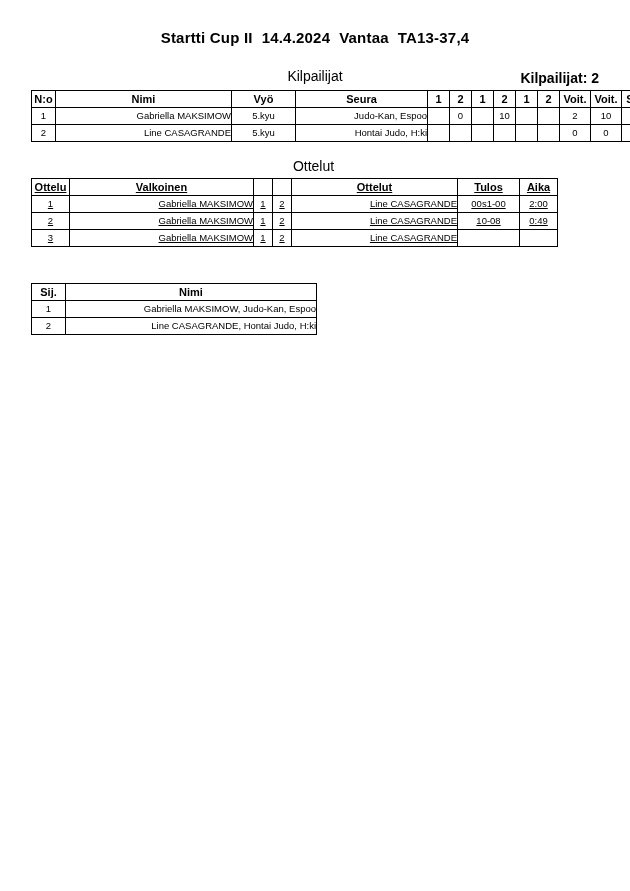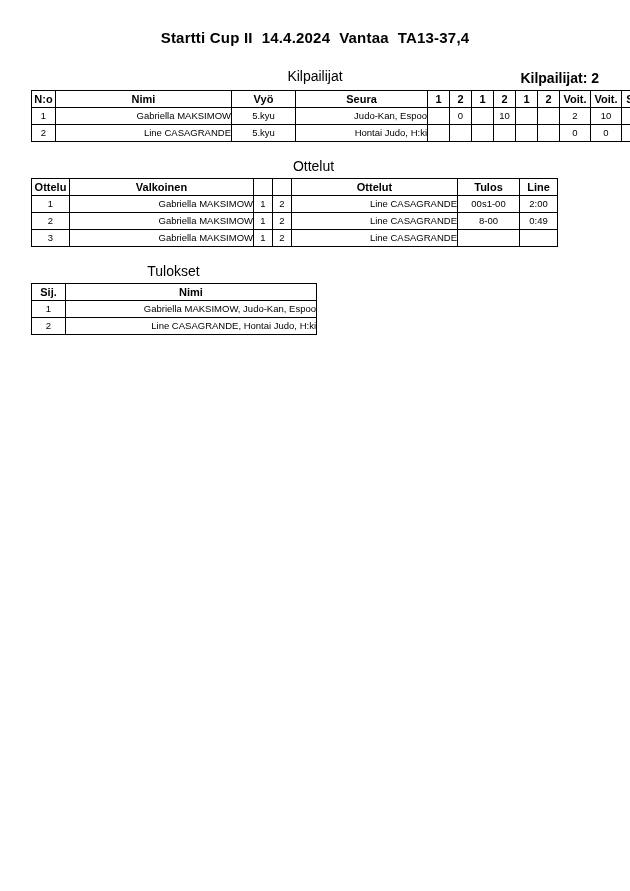--- a/index.html
+++ b/index.html
@@ -85,20 +85,21 @@
     left: 31px;
     top: 90px;
     width: 568px;
   }
   
   .tbl-ottelut {
     position: absolute;
     left: 31px;
     top: 178px;
     width: 526px;
+    text-decoration: underline;
   }
   
   .tbl-tulokset {
     position: absolute;
     left: 31px;
     top: 283px;
     width: 285px;
   }
 
   .cap-kilpailijat { position: absolute; left: 0; top: 68px; width: 630px; }
@@ -201,57 +202,54 @@
       <col style="width:38px">
     </colgroup>
     <thead>
       <tr>
         <th>Ottelu</th>
         <th>Valkoinen</th>
         <th></th>
         <th></th>
         <th>Ottelut</th>
         <th>Tulos</th>
-        <th>Line</th>
+        <th>Aika</th>
       </tr>
     </thead>
     <tbody>
       <tr>
         <td class="c">1</td>
         <td class="l">Gabriella MAKSIMOW</td>
         <td class="c">1</td>
         <td class="c">2</td>
         <td class="l">Line CASAGRANDE</td>
         <td class="c">00s1-00</td>
         <td class="c">2:00</td>
       </tr>
       <tr>
         <td class="c">2</td>
         <td class="l">Gabriella MAKSIMOW</td>
         <td class="c">1</td>
         <td class="c">2</td>
         <td class="l">Line CASAGRANDE</td>
-        <td class="c">8-00</td>
+        <td class="c">10-08</td>
         <td class="c">0:49</td>
       </tr>
       <tr>
         <td class="c">3</td>
         <td class="l">Gabriella MAKSIMOW</td>
         <td class="c">1</td>
         <td class="c">2</td>
         <td class="l">Line CASAGRANDE</td>
         <td class="c"></td>
         <td class="c"></td>
       </tr>
     </tbody>
   </table>
 
-  <div class="caption-row cap-tulokset">
-    <div class="section-caption">Tulokset</div>
-  </div>
 
   <table class="tbl-tulokset">
     <colgroup>
       <col style="width:34px">
       <col style="width:251px">
     </colgroup>
     <thead>
       <tr>
         <th>Sij.</th>
         <th>Nimi</th>

